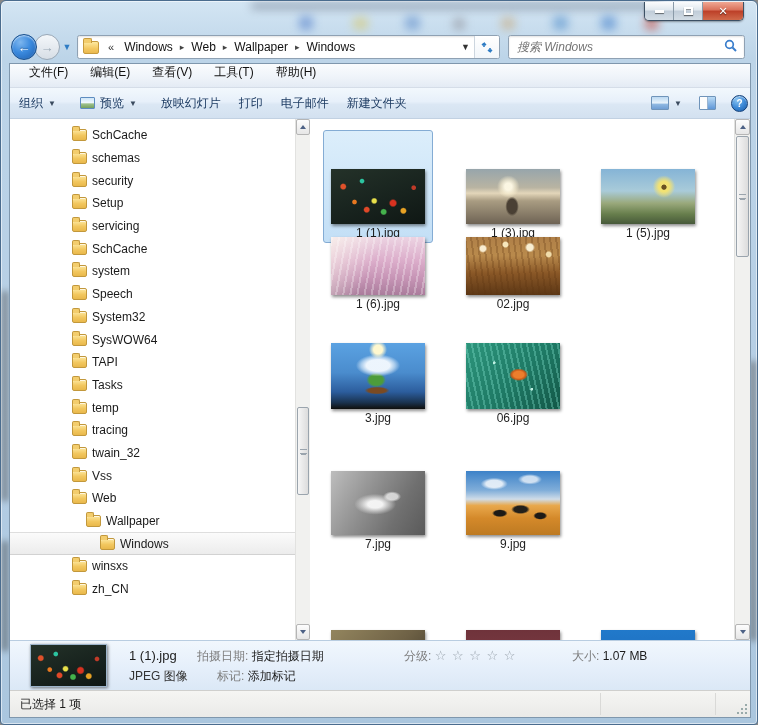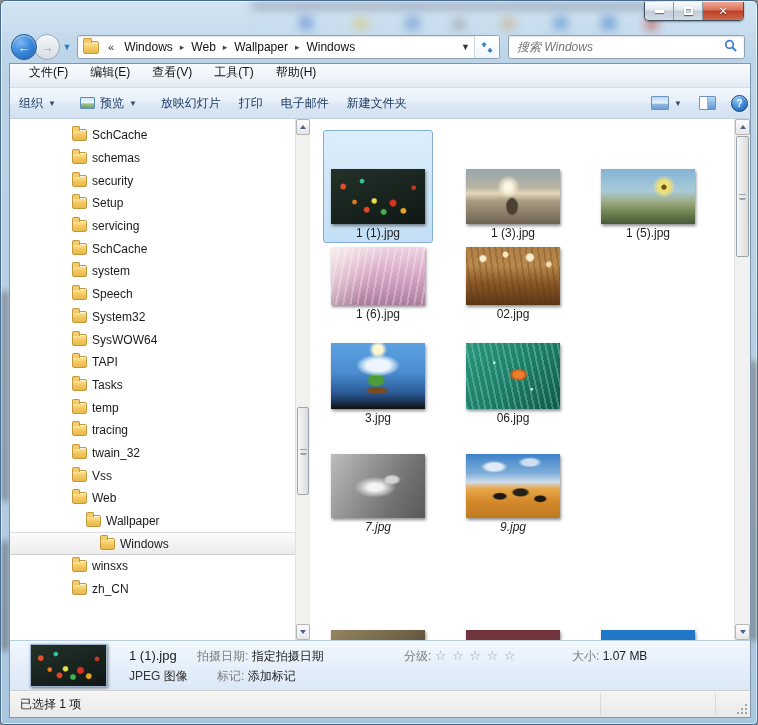--- a/index.html
+++ b/index.html
@@ -99,21 +99,21 @@
   .sb-arrow.up { top:0; } .sb-arrow.down { bottom:0; }
   .tri-up { width:0; height:0; border-left:3.5px solid transparent; border-right:3.5px solid transparent; border-bottom:4.5px solid #4d6185; }
   .tri-down { width:0; height:0; border-left:3.5px solid transparent; border-right:3.5px solid transparent; border-top:4.5px solid #4d6185; }
   .sb-thumb { position:absolute; left:1px; right:1px; border:1px solid #9aa4ad; border-radius:2px;
     background: linear-gradient(to right, #f6f6f6, #dcdcdc); display:flex; align-items:center; justify-content:center; }
   .sb-grip { width:7px; height:5px; border-top:1px solid #9aa4ad; border-bottom:1px solid #9aa4ad; box-shadow:0 2px 0 -1px #9aa4ad; }
 
   
   .content { flex:1; position:relative; overflow:hidden; background:#fff; }
   .frow { position:absolute; left:13px; display:flex; gap:25px; }
-  .r1 { top:11px; } .r2 { top:124px; } .r3 { top:218px; } .r4 { top:327px;font-style:italic; } .r5 { top:460px; }
+  .r1 { top:11px; } .r2 { top:114px; } .r3 { top:218px; } .r4 { top:344px; } .r5 { top:460px; }
   .tile { width:110px; display:flex; flex-direction:column; align-items:center; justify-content:flex-end; border:1px solid transparent; border-radius:3px; }
   .r1 .tile { height:113px; } .r2 .tile { height:81px; } .r3 .tile,.r4 .tile { height:91px; } .r5 .tile { height:180px; }
   .tile.sel { background: linear-gradient(to bottom, #dceefb, #c3dff6); border:1px solid #84acd4; }
   .thumb { width:94px; box-shadow: 1px 2px 3px rgba(0,0,0,.45); flex:none; display:flex; align-items:center; justify-content:center; }
   .r1 .thumb { height:55px; } .r2 .thumb { height:58px; } .r3 .thumb { height:66px; } .r4 .thumb { height:64px; } .r5 .thumb { height:110px; }
   .fname { height:18px; line-height:18px; font-size:12px; color:#1e1e1e; text-align:center; white-space:nowrap; }
 
   
   .art-bokeh-dark { background:
     radial-gradient(circle 5px at 13% 32%, #e0512a 0 45%, transparent 70%),

